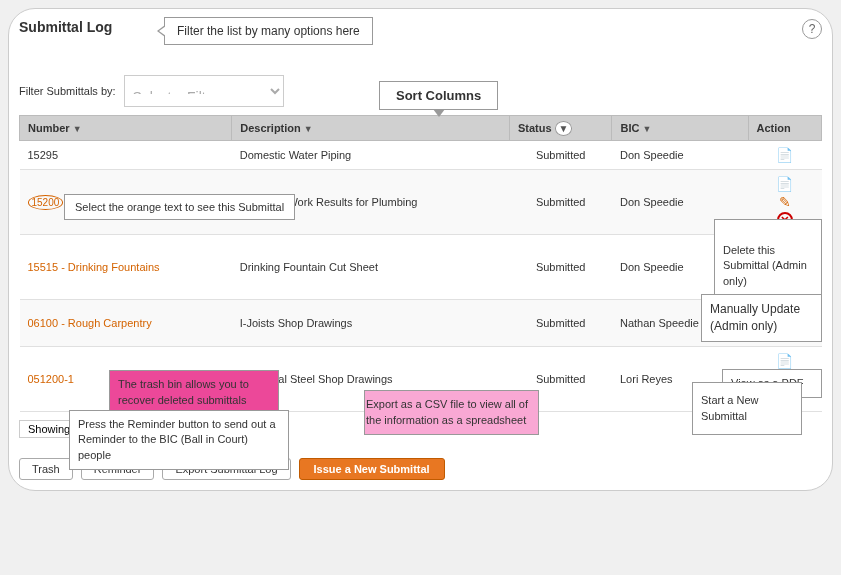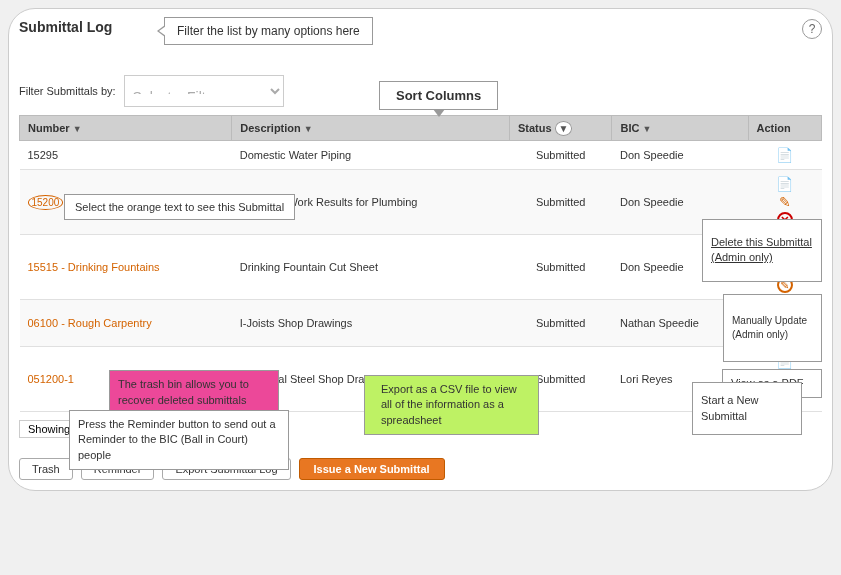--- a/index.html
+++ b/index.html
@@ -235,23 +235,23 @@
       font-size: 11px;
       color: #333;
       line-height: 1.4;
       z-index: 20;
       width: 220px;
     }
     .callout-export {
       position: absolute;
       bottom: 55px;
       left: 355px;
-      background: #bef264;
-      border: 1px solid #999;
-      padding: 6px 16px;
+      background: #f9a8d4;
+      border: 1px solid #999;
+      padding: 6px 1px;
       font-size: 11px;
       color: #333;
       line-height: 1.4;
       z-index: 20;
       width: 175px;
     }
     .callout-issue {
       position: absolute;
       bottom: 55px;
       right: 30px;
@@ -265,40 +265,39 @@
       width: 110px;
     }
 
     
     .tooltip-delete {
       position: absolute;
       top: 210px;
       right: 10px;
       background: #fff;
       border: 1px solid #999;
-      padding: 15px 8px;
-      font-size: 11px;
-      color: #333;
-      line-height: 1.4;
-      z-index: 20;
-      width: 120px;
-      text-decoration: underline;
+      padding: 23px 8px;
+      font-size: 11px;
+      color: #333;
+      line-height: 1.4;
+      z-index: 20;
+      width: 108px;
     }
     .tooltip-update {
       position: absolute;
       top: 285px;
       right: 10px;
       background: #fff;
       border: 1px solid #999;
-      padding: 19px 8px;
-      font-size: 10px;
-      color: #333;
-      line-height: 1.4;
-      z-index: 20;
-      width: 99px;
+      padding: 6px 8px;
+      font-size: 12px;
+      color: #333;
+      line-height: 1.4;
+      z-index: 20;
+      width: 121px;
     }
     .tooltip-pdf {
       position: absolute;
       top: 360px;
       right: 10px;
       background: #fff;
       border: 1px solid #999;
       padding: 6px 8px;
       font-size: 11px;
       color: #333;

